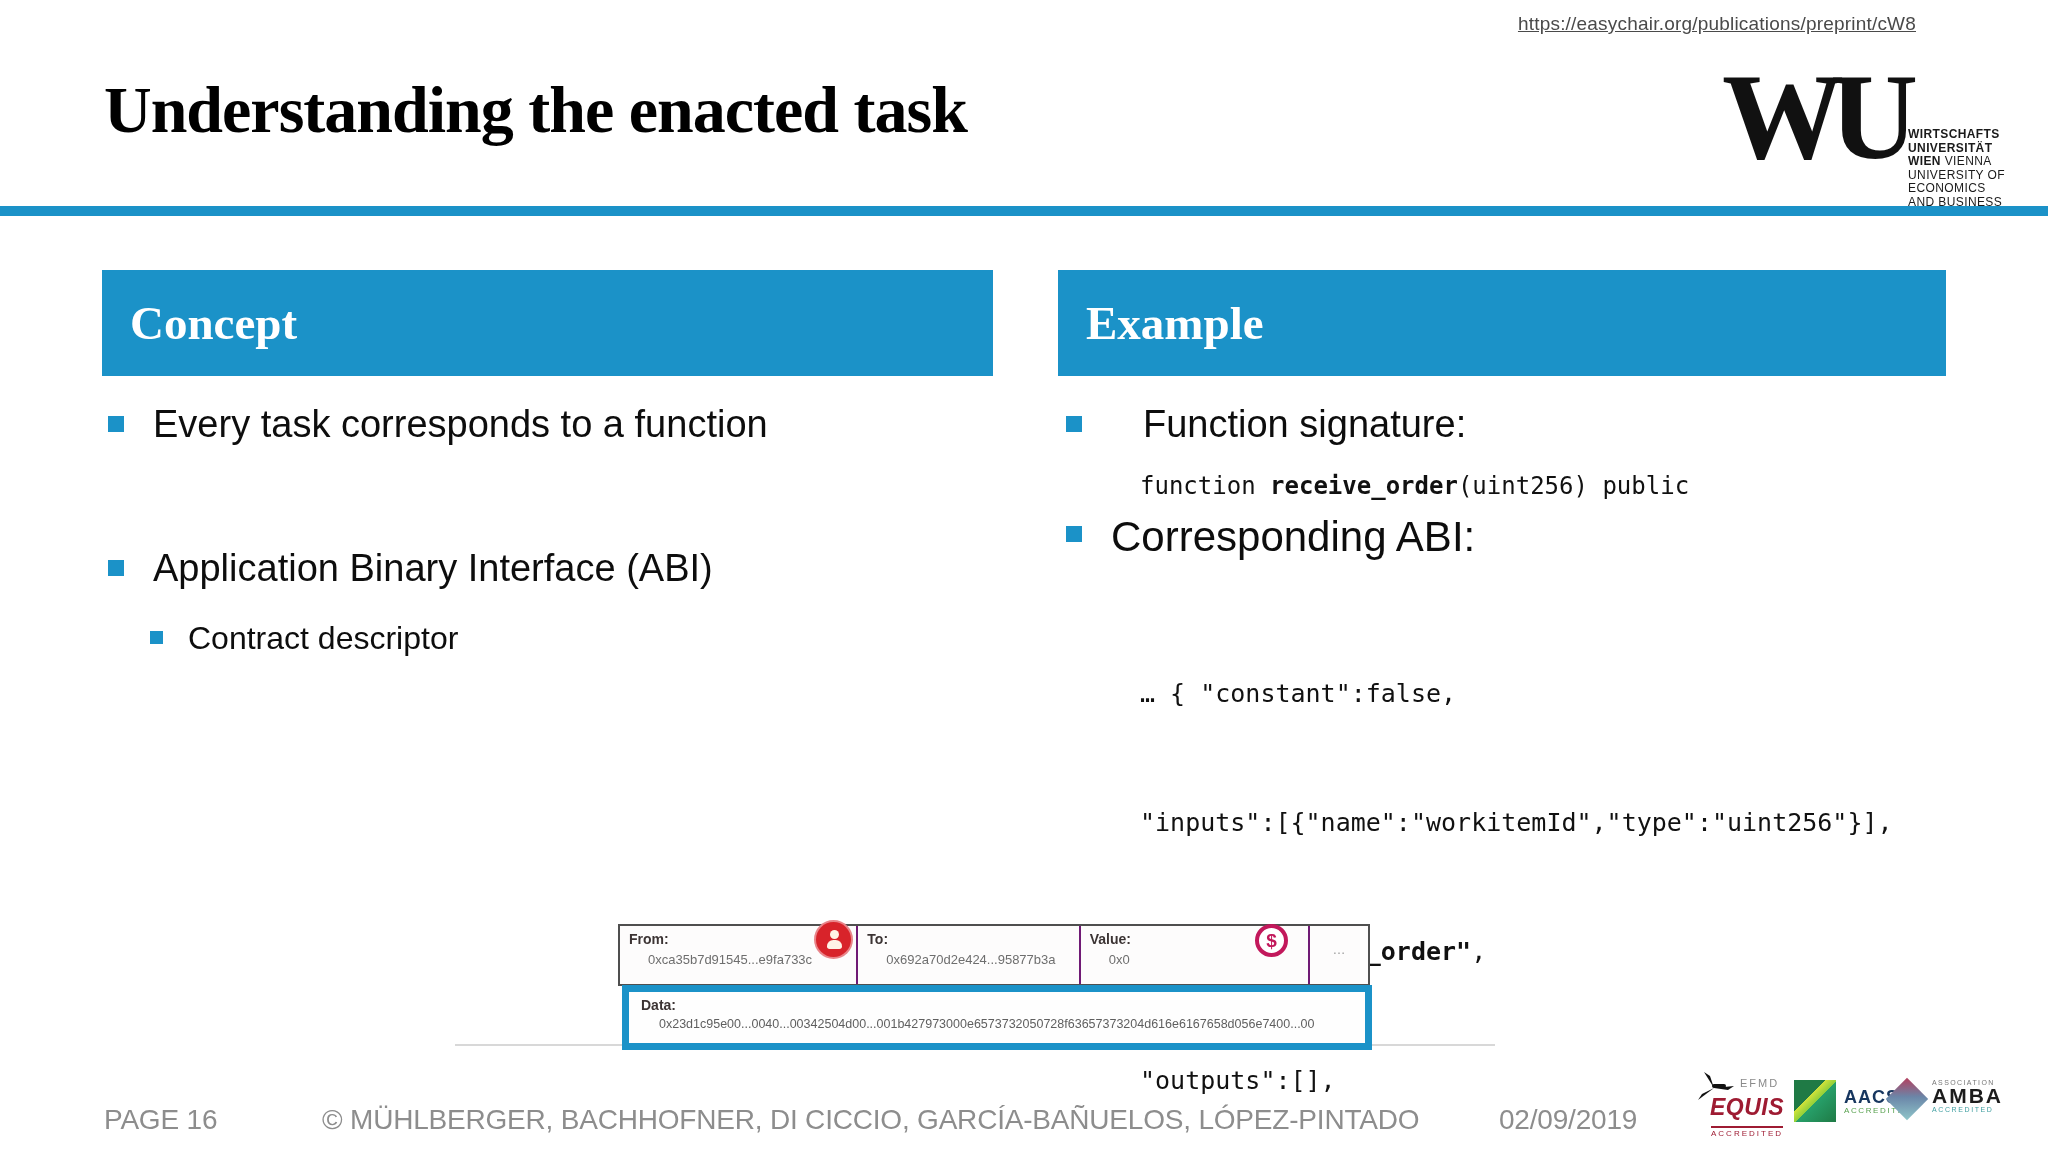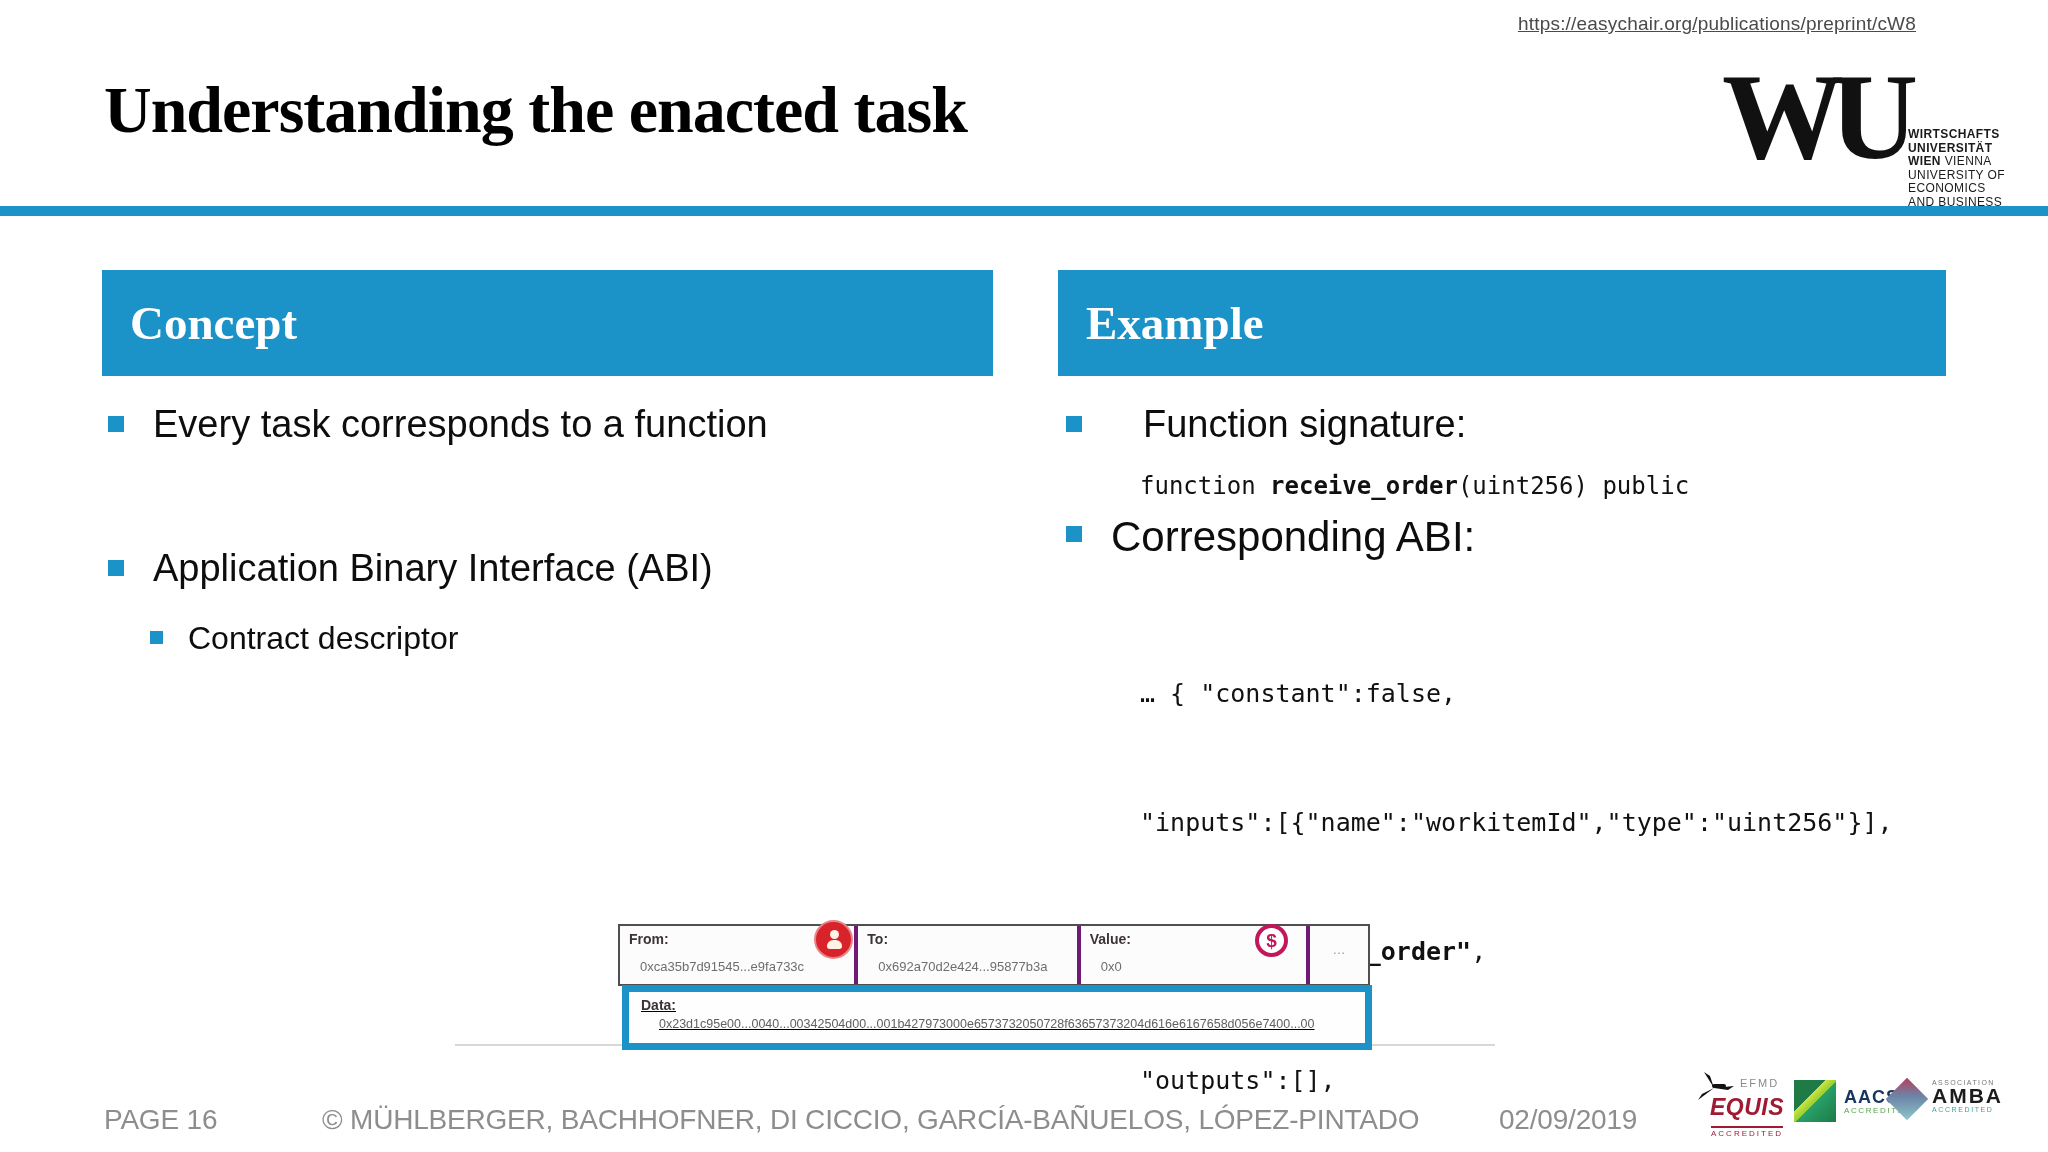--- a/index.html
+++ b/index.html
@@ -44,38 +44,38 @@
   
   .code{font-family:"DejaVu Sans Mono","Liberation Mono",monospace;color:#111;}
   .sig-line{position:absolute;left:1140px;top:472px;font-size:24px;}
   .abi-block{position:absolute;left:1140px;top:586px;font-size:25px;line-height:43px;white-space:pre;}
   .code b{font-weight:bold;}
 
   
   .faint-line{position:absolute;left:455px;top:1044px;width:1040px;height:2px;background:#d8d8d8;}
   .tx-table{position:absolute;left:618px;top:924px;width:752px;height:62px;display:flex;
             border:2px solid #4f4f4f;box-sizing:border-box;background:#fdfcfc;}
-  .tx-cell{border-right:4px solid #701a75;box-sizing:border-box;position:relative;}
+  .tx-cell{border-right:2px solid #701a75;box-sizing:border-box;position:relative;}
   .tx-cell:last-child{border-right:none;}
   .tx-cell .lbl{font-size:14px;font-weight:bold;color:#3c3434;padding:5px 0 0 9px;}
-  .tx-cell .val{font-size:13px;color:#6e6e6e;padding-left:20px;margin-top:12px;white-space:nowrap;
+  .tx-cell .val{font-size:13px;color:#6e6e6e;padding-left:28px;margin-top:5px;white-space:nowrap;
                 overflow:hidden;}
   .c-from{width:239px;}.c-to{width:223px;}.c-val{width:230px;}.c-more{width:58px;}
   .c-more .val{padding-left:0;text-align:center;margin-top:16px;color:#9a9a9a;}
   .badge{position:absolute;border-radius:50%;display:flex;align-items:center;justify-content:center;}
   .badge-red{left:816px;top:922px;width:35px;height:35px;background:#d8232a;
              box-shadow:0 0 0 2px #e9858a;}
   .person{position:relative;width:16px;height:22px;}
   .person .head{position:absolute;left:4px;top:1px;width:9px;height:9px;border-radius:50%;background:#fff3e6;}
   .person .body{position:absolute;left:1px;top:11px;width:15px;height:9px;border-radius:7px 7px 3px 3px;background:#fff3e6;}
   .badge-dollar{left:1255px;top:924px;width:33px;height:33px;background:#fff;
                 border:4px solid #c2185b;box-sizing:border-box;color:#c2185b;
                 font-weight:bold;font-size:19px;}
   .tx-data{position:absolute;left:622px;top:985px;width:750px;height:65px;
-           border:7px solid var(--accent);background:#fefefe;box-sizing:border-box;text-decoration:underline;}
+           border:7px solid var(--accent);background:#fefefe;box-sizing:border-box;}
   .tx-data .lbl{font-size:14px;font-weight:bold;color:#3c3434;padding:5px 0 0 12px;}
   .tx-data .val{font-size:12.5px;color:#5f5f5f;padding-left:30px;margin-top:4px;white-space:nowrap;}
 
   
   .footer-text{position:absolute;font-size:28px;color:#8d8d8d;letter-spacing:-0.2px;}
   .f-page{left:104px;top:1104px;}
   .f-copy{left:322px;top:1104px;}
   .f-date{left:1499px;top:1104px;}
 
   

